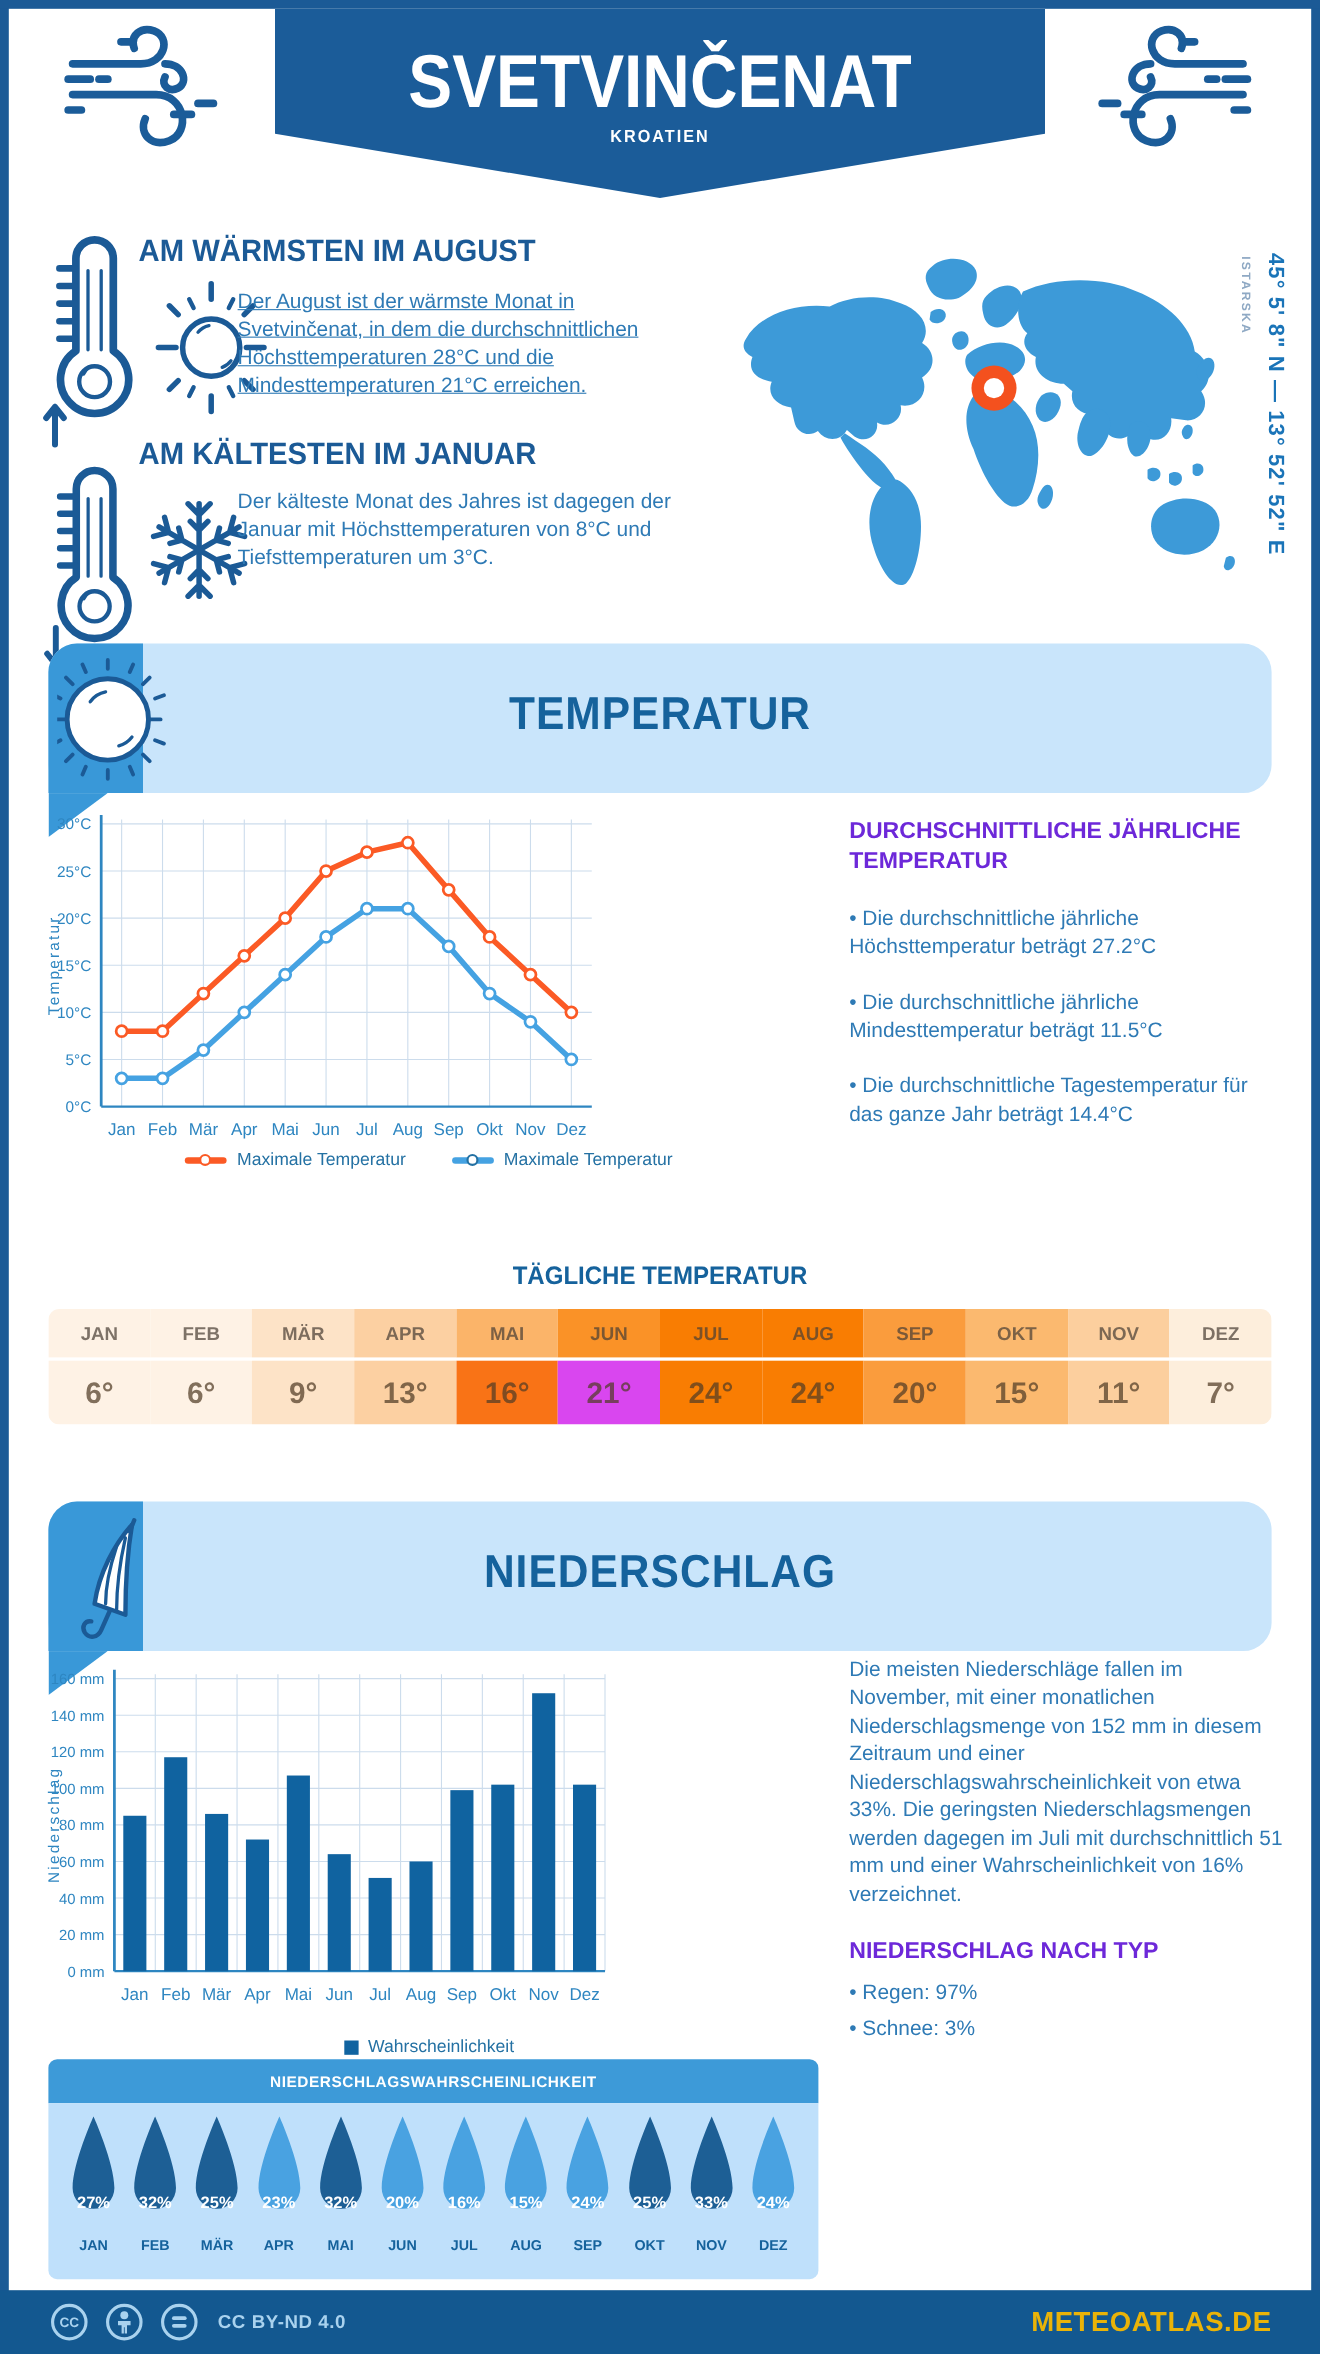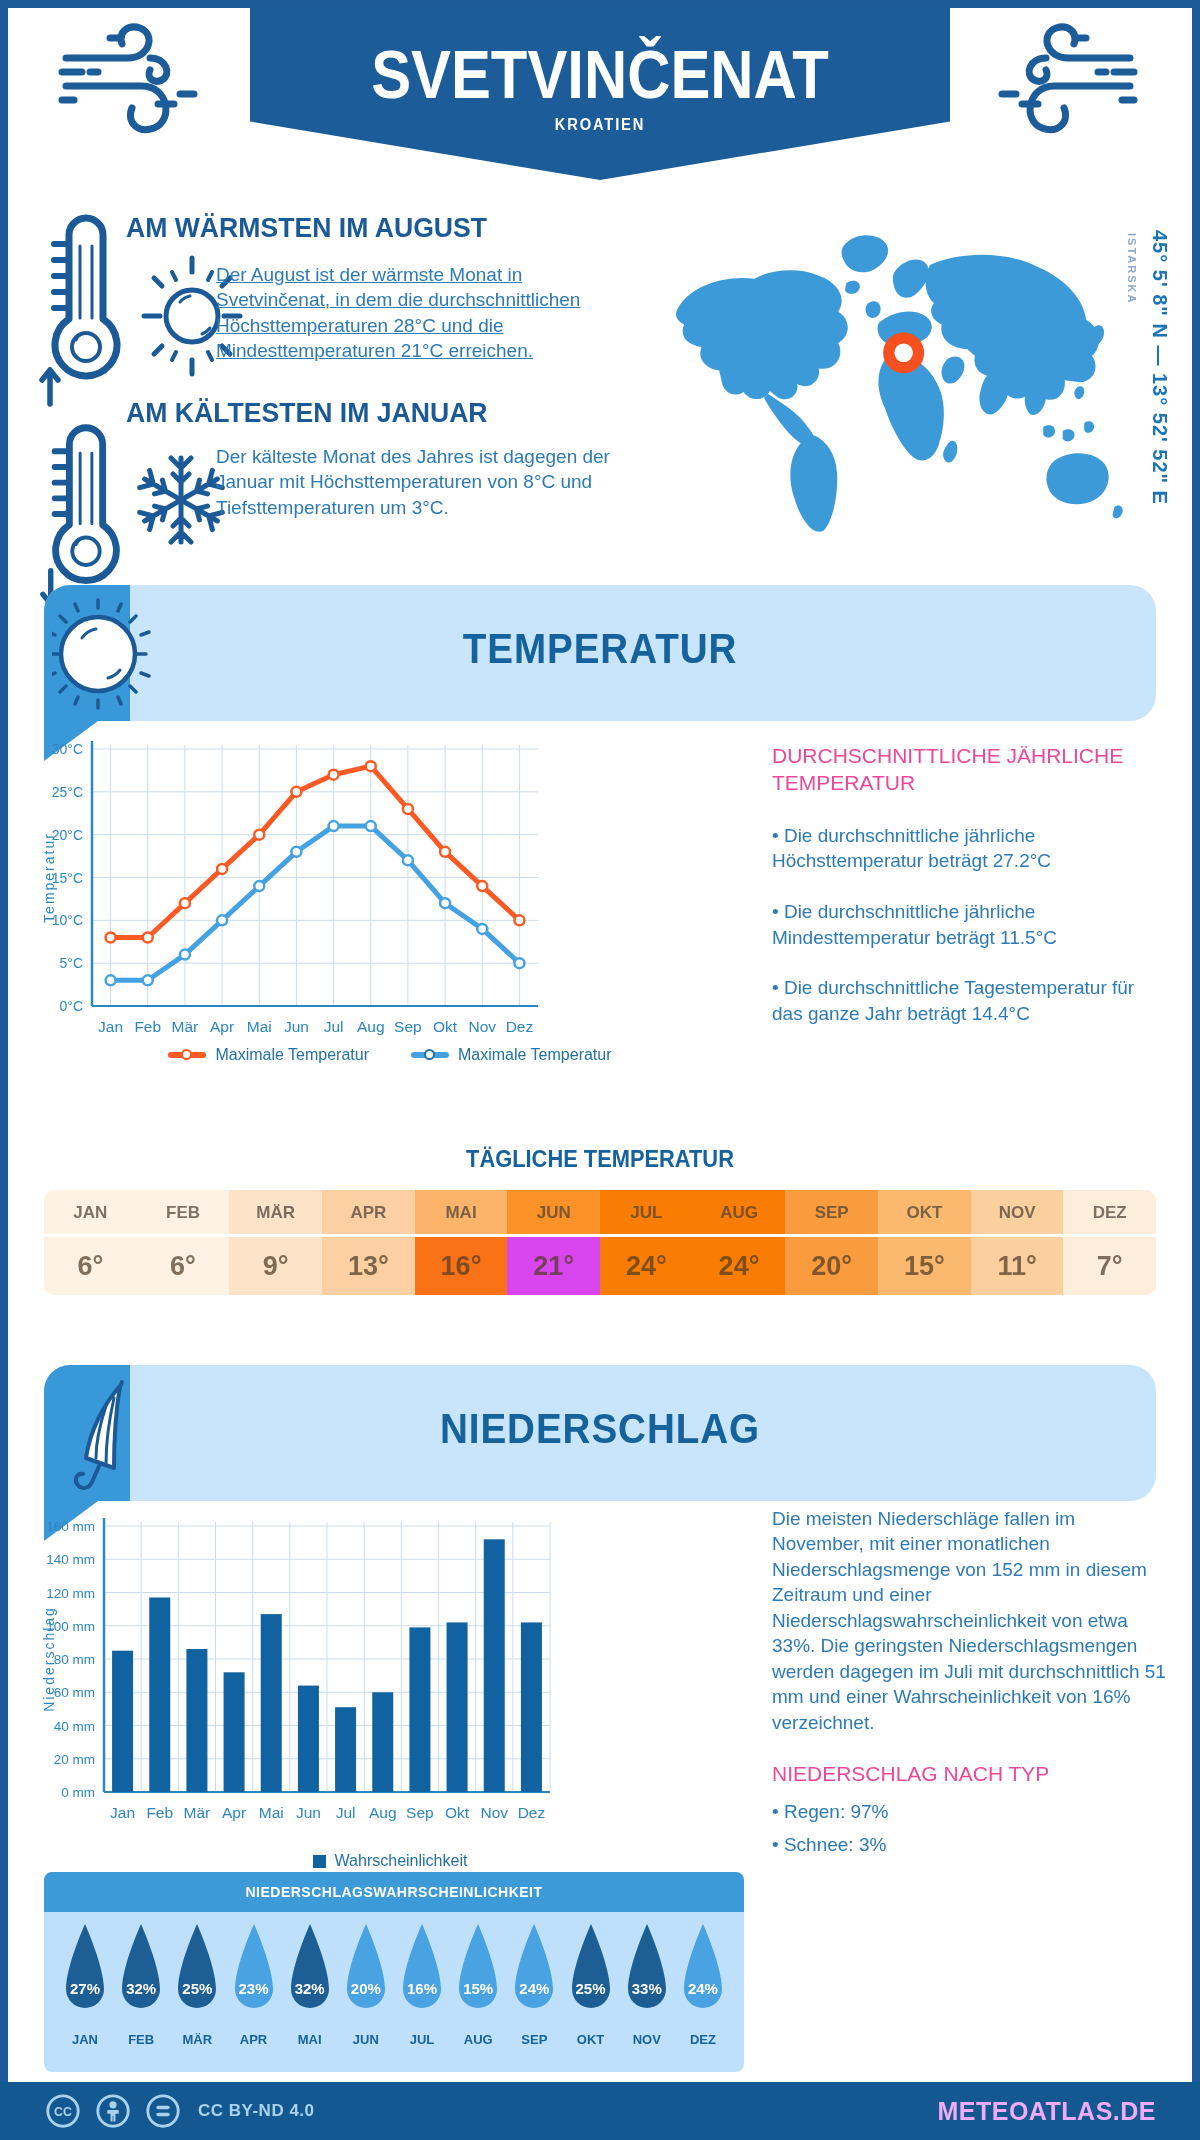--- a/index.html
+++ b/index.html
@@ -59,21 +59,21 @@
   #precip-legend{top:1852px;}
   .leg-item{display:flex;align-items:center;gap:9px;}
   .leg-line{width:38px;height:6px;border-radius:3px;position:relative;}
   .leg-line::after{content:"";position:absolute;left:13px;top:-3px;width:7px;height:7px;background:#fff;
     border-radius:50%;border:2.5px solid;}
   .leg-line.max{background:#fb5a25;} .leg-line.max::after{border-color:#fb5a25;}
   .leg-sq{width:13px;height:13px;background:#1063a0;}
 
   
   #temp-stats{position:absolute;left:772px;top:742px;width:392px;}
-  .col-heading{font-size:21px;font-weight:normal;color:#ec4899;line-height:1.3;margin:0 0 26px 0;}
+  .col-heading{font-size:21px;font-weight:bold;color:#6d28d9;line-height:1.3;margin:0 0 26px 0;}
   .bullet{font-size:19px;line-height:1.35;color:#2e7ab5;margin:0 0 25px 0;}
   #precip-texts{position:absolute;left:772px;top:1506px;width:396px;}
   .para{font-size:19px;line-height:1.34;color:#2e7ab5;margin:0 0 25px 0;}
   #precip-type-title{margin:0 0 12px 0;}
   .bullet.tight{margin:0 0 7px 0;}
 
   
   #daily-title{position:absolute;left:0;top:1146px;width:1200px;text-align:center;font-size:23px;
     font-weight:bold;color:#15629c;transform:scaleX(.95);}
   #daily-table{position:absolute;left:44px;top:1190px;width:1112px;border-radius:10px;overflow:hidden;}
@@ -83,31 +83,31 @@
   #daily-gap{height:3px;background:#ffffff;}
   #daily-values>div{height:58px;line-height:58px;font-size:27px;font-weight:bold;color:rgba(80,60,38,.72);}
 
   
   #prob-box{position:absolute;left:44px;top:1872px;width:700px;}
   #prob-title{height:40px;line-height:40px;background:#3d9ad8;color:#ffffff;text-align:center;
     font-size:14px;font-weight:bold;border-radius:8px 8px 0 0;letter-spacing:.5px;}
   #prob-body{height:160px;background:#bfe0fb;border-radius:0 0 8px 8px;display:flex;
     justify-content:space-between;padding:10px 14px 0 14px;box-sizing:border-box;}
   .drop-cell{position:relative;width:54px;text-align:center;}
-  .drop-pct{position:absolute;left:0;top:58px;width:100%;text-align:center;color:#ffffff;
+  .drop-pct{position:absolute;left:0;top:72px;width:100%;text-align:center;color:#ffffff;
     font-size:15px;font-weight:bold;}
   .drop-month{margin-top:2px;font-size:13px;font-weight:bold;color:#15629c;}
 
   
   #footer{position:absolute;left:0;top:2082px;width:1200px;height:58px;background:#135890;z-index:40;
     display:flex;align-items:center;padding:0 44px;box-sizing:border-box;}
   #cc-icons{display:flex;align-items:center;gap:12px;}
   #license-text{margin-left:16px;font-size:17px;font-weight:bold;color:#a9d2ee;letter-spacing:.5px;}
   #footer-spacer{flex:1;}
-  #site-text{font-size:25px;font-weight:bold;color:#f0abfc;letter-spacing:.5px;}
+  #site-text{font-size:25px;font-weight:bold;color:#eab308;letter-spacing:.5px;}
 </style>
 </head>
 <body>
 
 <div id="page">
   <div class="frame" id="frame-left"></div>
   <div class="frame" id="frame-right"></div>
   <div class="frame" id="frame-top"></div>
 
   <svg id="wind-left" class="wind" width="160" height="122" viewBox="0 0 160 122" fill="none" stroke="#1b5c99" stroke-width="7" stroke-linecap="round">

